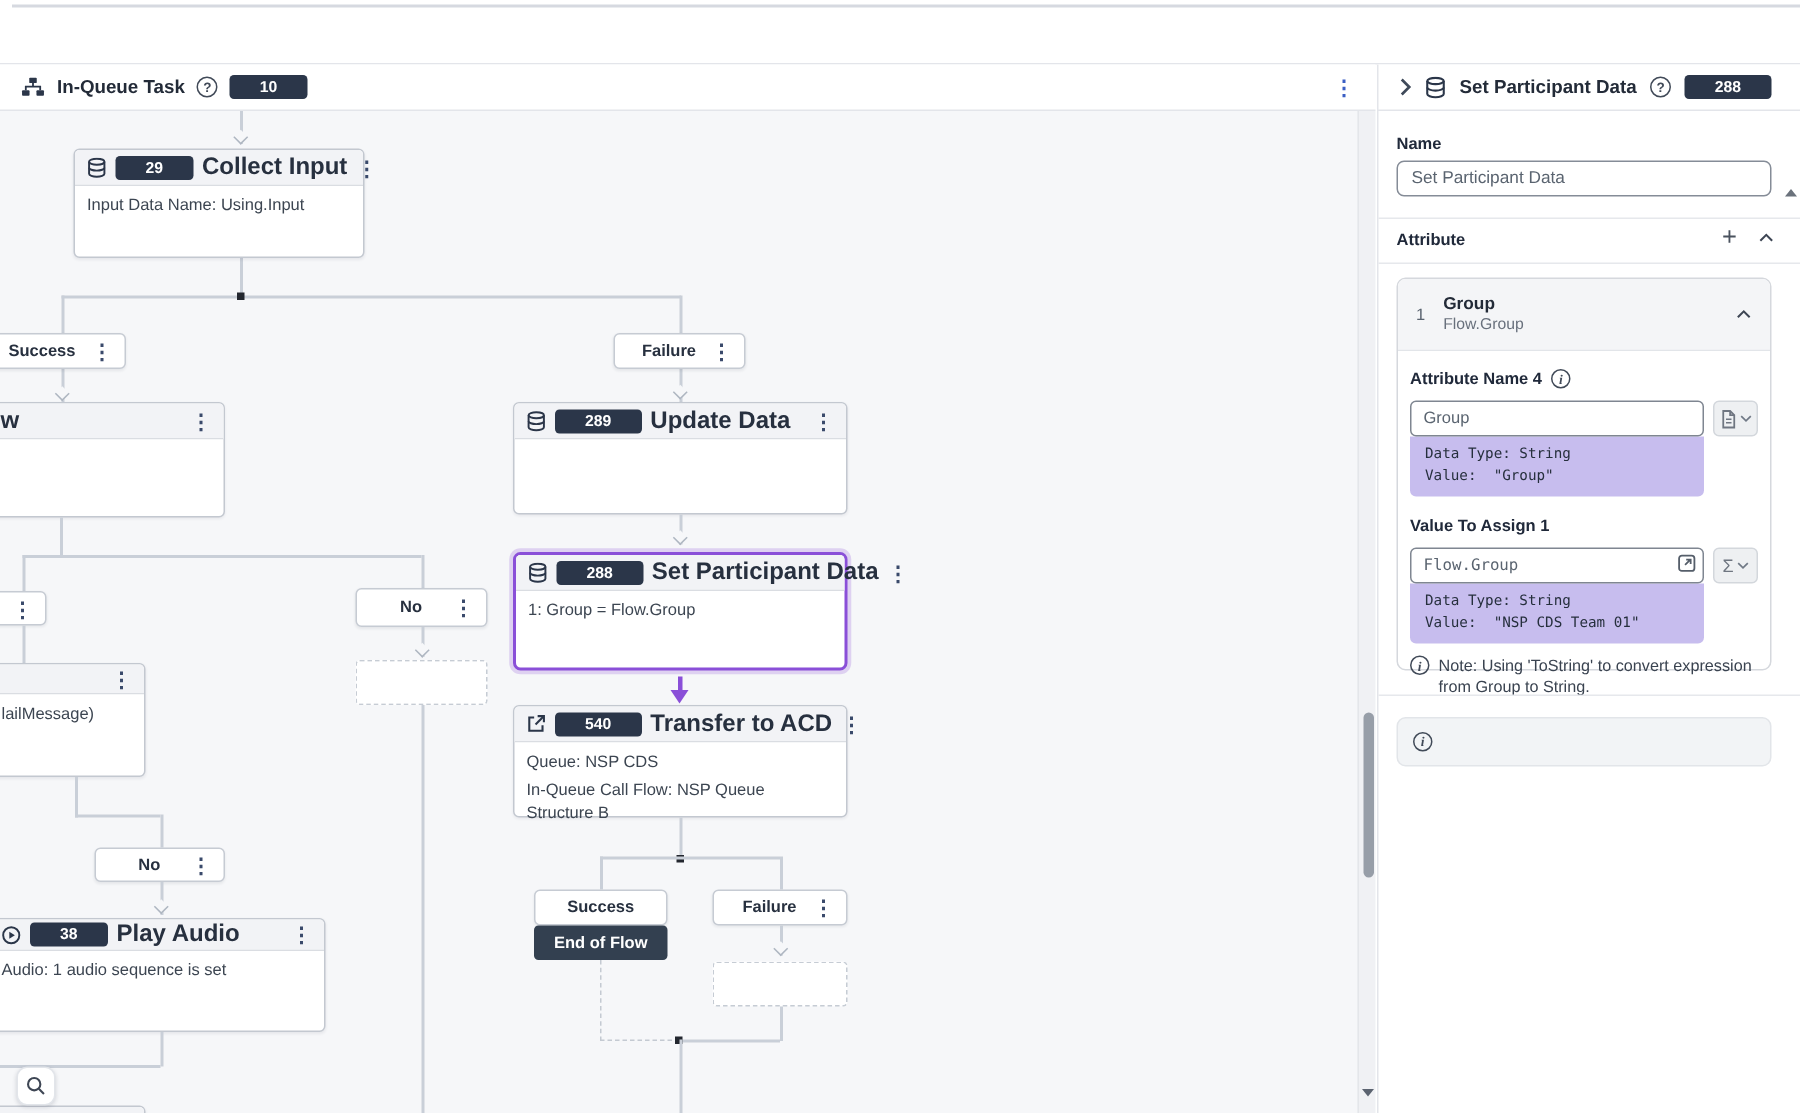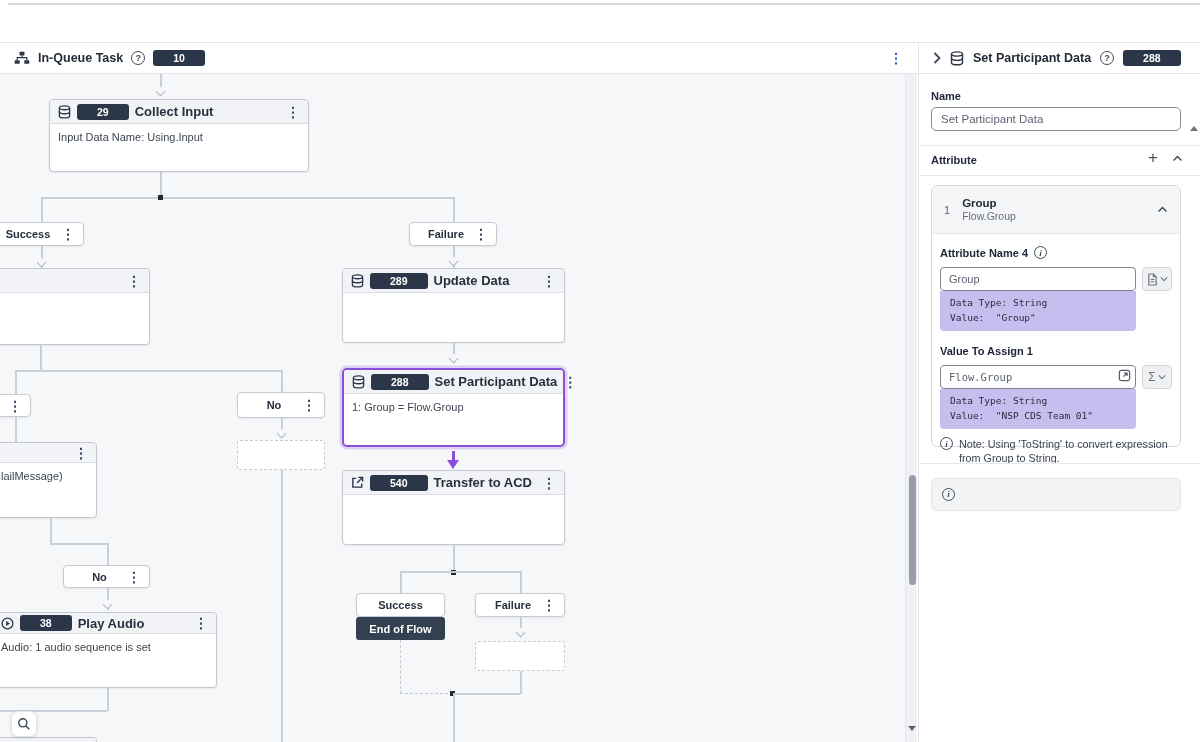--- a/index.html
+++ b/index.html
@@ -17,21 +17,21 @@
   .num-badge { background:#2b3649; color:#fff; font-weight:bold; font-size:10.5px; padding:2px 20px; border-radius:3px; line-height:12px; }
   .help-circle { width:14px; height:14px; border:1.4px solid #414a58; border-radius:50%; font-size:9px; font-weight:bold; color:#414a58; display:inline-flex; align-items:center; justify-content:center; }
   .kebab { color:#3a4a6b; font-weight:bold; font-size:14px; line-height:12px; cursor:pointer; }
   .kebab-blue { color:#3b5fc4; }
 
   
   .canvas { position:absolute; left:0; top:74px; width:917px; height:668px; background:#f6f7f9; overflow:hidden; }
 
   .node { position:absolute; background:#fff; border:1px solid #c3c8d0; border-radius:4px; box-shadow:0 1px 2px rgba(25,35,55,.07); }
   .node-header { height:24px; background:#f2f3f6; border-bottom:1px solid #dadde2; border-radius:3px 3px 0 0; display:flex; align-items:center; gap:6px; padding:0 8px; }
-  .node-title { font-size:13px; font-weight:bold; color:#27303f; white-space:nowrap; }
+  .node-title { font-size:16px; font-weight:bold; color:#27303f; white-space:nowrap; }
   .node-body { padding:6px 8px; font-size:11px; color:#3c4551; line-height:15px; }
   .node .kebab { margin-left:auto; }
   .selected { border:2px solid #8a4fd8; box-shadow:0 0 0 2.5px rgba(138,79,216,.22); border-radius:5px; }
 
   .branch { position:absolute; background:#fff; border:1px solid #c6cbd3; border-radius:4px; box-shadow:0 1px 2px rgba(25,35,55,.08); display:flex; align-items:center; justify-content:center; font-size:11px; font-weight:bold; color:#27303f; }
   .branch .kebab { position:absolute; right:8px; top:50%; transform:translateY(-50%); }
   .eof { position:absolute; background:#334050; color:#fff; font-size:11px; font-weight:bold; border-radius:3px; display:flex; align-items:center; justify-content:center; }
 
   .lv { position:absolute; width:1.5px; background:#c9cfd8; }
   .lh { position:absolute; height:1.5px; background:#c9cfd8; }
@@ -100,21 +100,21 @@
     <div class="lv" style="left:160px;top:98px;height:26px;"></div>
     <div class="lh" style="left:41px;top:123px;width:413px;"></div>
     <div class="dot" style="left:158px;top:121px;"></div>
     <div class="lv" style="left:41px;top:123px;height:25px;"></div>
     <div class="lv" style="left:453px;top:123px;height:25px;"></div>
     <div class="lv" style="left:41px;top:171px;height:23px;"></div>
     <span class="ah" style="left:38px;top:185px;"></span>
     <div class="lv" style="left:453px;top:171px;height:23px;"></div>
     <span class="ah" style="left:450px;top:184px;"></span>
 
-    <div class="node" style="left:49px;top:25px;width:260px;height:73px;">
+    <div class="node" style="left:49px;top:25px;width:194px;height:73px;">
       <div class="node-header">
         <span style="display:flex;">
             <svg width="13" height="14" viewBox="0 0 14 15">
               <ellipse cx="7" cy="3" rx="5.5" ry="2.1" fill="none" stroke="#2b3649" stroke-width="1.4"></ellipse>
               <path d="M1.5 3v8.7c0 1.1 2.5 2.1 5.5 2.1s5.5-1 5.5-2.1V3" fill="none" stroke="#2b3649" stroke-width="1.4"></path>
               <path d="M1.5 7.3c0 1.1 2.5 2.1 5.5 2.1s5.5-1 5.5-2.1" fill="none" stroke="#2b3649" stroke-width="1.4"></path>
             </svg>
           </span>
         <span class="num-badge">29</span>
         <span class="node-title">Collect Input</span>
@@ -181,20 +181,24 @@
         <span style="display:flex;">
             <svg width="13" height="13" viewBox="0 0 14 14">
               <path d="M5.5 2.5H2v9.5h9.5V8" fill="none" stroke="#2b3649" stroke-width="1.5"></path>
               <path d="M8 1.5h4.5V6" fill="none" stroke="#2b3649" stroke-width="1.5"></path>
               <path d="M12 2L6.5 7.5" stroke="#2b3649" stroke-width="1.5"></path>
             </svg>
           </span>
         <span class="num-badge">540</span>
         <span class="node-title">Transfer to ACD</span>
         <span class="kebab">⋮</span>
+      </div>
+      <div class="node-body">
+        <div style="margin-bottom:4px;">Queue: NSP CDS</div>
+        <div>In-Queue Call Flow: NSP Queue Structure B</div>
       </div>
     </div>
 
     <div class="lv" style="left:453px;top:471px;height:27px;"></div>
     <div class="dot" style="left:451px;top:496px;"></div>
     <div class="lh" style="left:400px;top:497px;width:120px;"></div>
     <div class="lv" style="left:400px;top:497px;height:22px;"></div>
     <div class="lv" style="left:520px;top:497px;height:22px;"></div>
 
     <div class="branch" style="left:356px;top:519px;width:89px;height:24px;">

